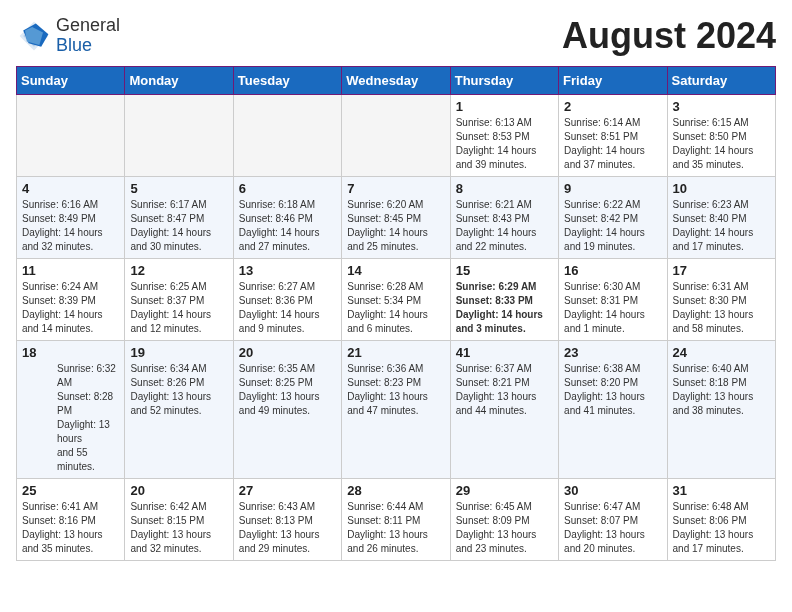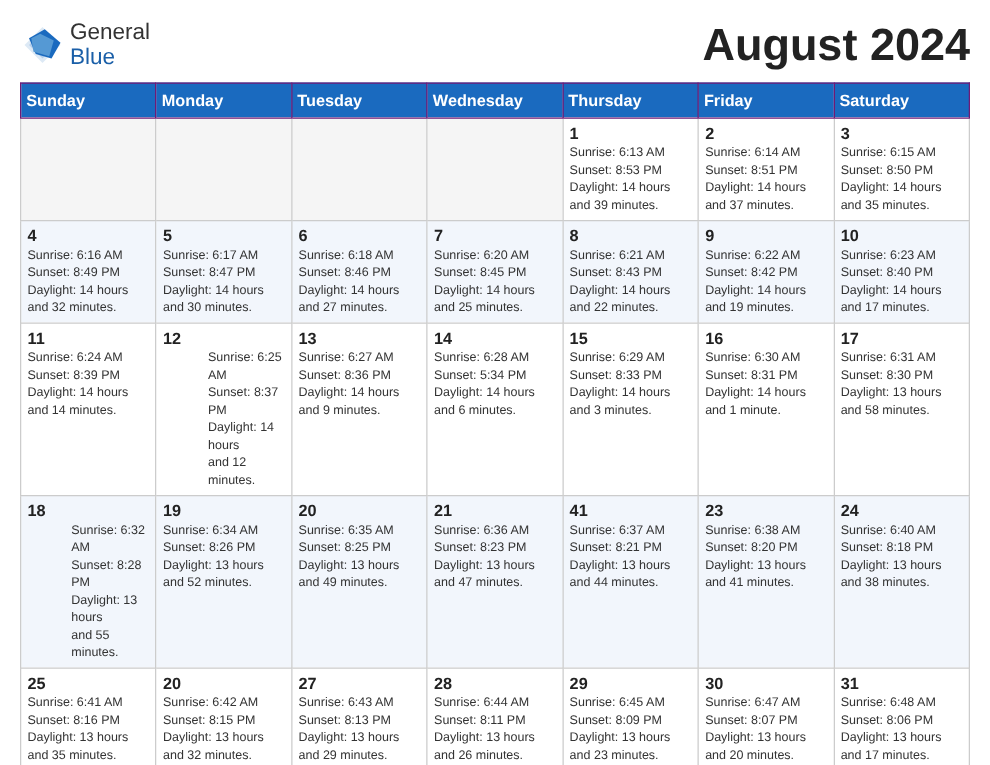--- a/index.html
+++ b/index.html
@@ -207,42 +207,42 @@
       <tr>
         <td>
           <div class="day-number">11</div>
           <div class="day-info" style="white-space: pre-line;">Sunrise: 6:24 AM
 Sunset: 8:39 PM
 Daylight: 14 hours
 and 14 minutes.</div>
         </td>
         <td>
           <div class="day-number">12</div>
-          <div class="day-info" style="white-space: pre-line; margin-left: 36px;">Sunrise: 6:25 AM
+          <div class="day-info" style="white-space: pre-line;">Sunrise: 6:25 AM
 Sunset: 8:37 PM
 Daylight: 14 hours
 and 12 minutes.</div>
         </td>
         <td>
           <div class="day-number">13</div>
           <div class="day-info" style="white-space: pre-line;">Sunrise: 6:27 AM
 Sunset: 8:36 PM
 Daylight: 14 hours
 and 9 minutes.</div>
         </td>
         <td>
           <div class="day-number">14</div>
           <div class="day-info" style="white-space: pre-line;">Sunrise: 6:28 AM
 Sunset: 5:34 PM
 Daylight: 14 hours
 and 6 minutes.</div>
         </td>
         <td>
           <div class="day-number">15</div>
-          <div class="day-info" style="white-space: pre-line;">Sunrise: 6:29 AM
+          <div class="day-info" style="white-space: pre-line; font-weight: bold;">Sunrise: 6:29 AM
 Sunset: 8:33 PM
 Daylight: 14 hours
 and 3 minutes.</div>
         </td>
         <td>
           <div class="day-number">16</div>
           <div class="day-info" style="white-space: pre-line;">Sunrise: 6:30 AM
 Sunset: 8:31 PM
 Daylight: 14 hours
 and 1 minute.</div>

